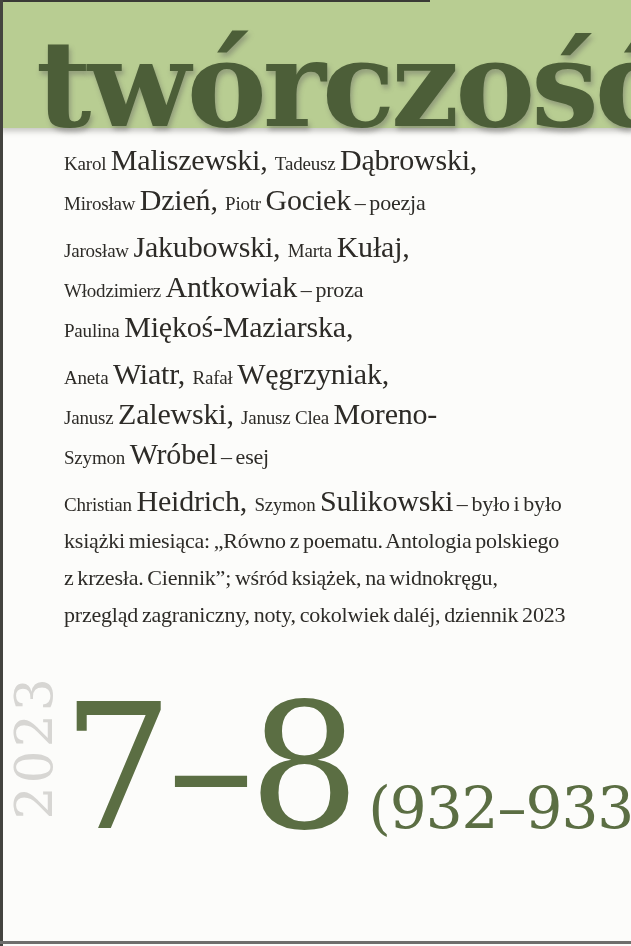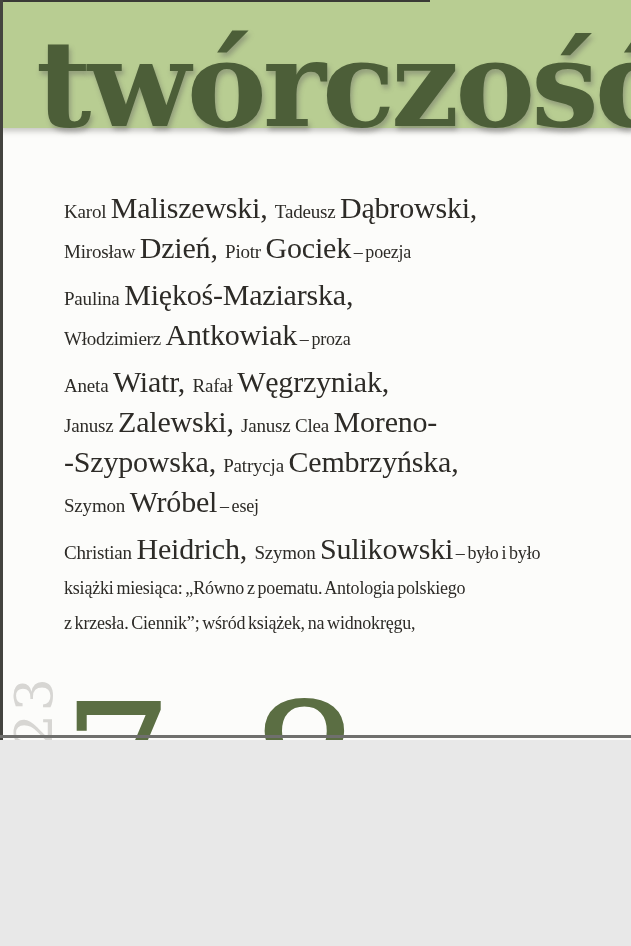--- a/index.html
+++ b/index.html
@@ -1,18 +1,18 @@
 <!DOCTYPE html>
 <html><head>
 <meta charset="utf-8">
 <style>
   html,body{margin:0;padding:0;background:#e8e8e8;}
   .page{
     position:relative;
-    width:631px;height:740px;
+    width:631px;height:946px;
     background:#fcfcfa;
     overflow:hidden;
     font-family:"Liberation Serif", serif;
   }
   
   .edge-left{position:absolute;left:0;top:0;width:3px;height:100%;background:#44443f;}
   .edge-top{position:absolute;left:0;top:0;width:430px;height:2px;background:#3a3a36;}
   .edge-bottom{position:absolute;left:0;bottom:2px;width:100%;height:3px;background:#6f6f6d;}
 
   
@@ -24,25 +24,25 @@
     position:absolute;left:36px;top:24px;
     font-family:"DejaVu Serif", serif;
     font-weight:bold;
     font-size:120px;line-height:1;
     letter-spacing:-4px;
     text-shadow:2px 4px 5px rgba(100,100,95,0.45);
     white-space:nowrap;
   }
 
   
-  .authors{position:absolute;left:64px;top:142px;width:556px;margin-top:48px;}
+  .authors{position:absolute;left:64px;top:142px;width:556px;}
   .au-block{margin-bottom:7px;}
   .au-line{line-height:35px;white-space:nowrap;letter-spacing:-0.2px;}
   .au-line .sm{font-size:19px;}
-  .au-line .md{font-size:18px;word-spacing:-1.5px;}
+  .au-line .md{font-size:22px;word-spacing:-1.5px;}
   .au-line .lg{font-size:30px;}
 
   
   .issue-row{
     position:absolute;left:62px;top:680px;
     display:flex;align-items:baseline;gap:14px;
     font-family:"DejaVu Serif", serif;
     white-space:nowrap;
   }
   .issue-number{font-size:175px;line-height:175px;letter-spacing:-6px;}
@@ -66,33 +66,34 @@
   <div class="band" style="background: rgb(184, 205, 146);"></div>
 
   <div class="masthead-title" style="color: rgb(76, 94, 56);">twórczość</div>
 
   <div class="authors" style="color: rgb(45, 43, 39);">
       <div class="au-block">
         <div class="au-line"><span class="sm">Karol </span><span class="lg">Maliszewski, </span><span class="sm">Tadeusz </span><span class="lg">Dąbrowski,</span></div>
         <div class="au-line"><span class="sm">Mirosław </span><span class="lg">Dzień, </span><span class="sm">Piotr </span><span class="lg">Gociek</span><span class="md"> – poezja</span></div>
       </div>
       <div class="au-block">
+        <div class="au-line"><span class="sm">Jarosław </span><span class="lg">Jakubowski, </span><span class="sm">Marta </span><span class="lg">Kułaj,</span></div>
+        <div class="au-line"><span class="sm">Włodzimierz </span><span class="lg">Antkowiak</span><span class="md"> – proza</span></div>
         <div class="au-line"><span class="sm">Paulina </span><span class="lg">Miękoś-Maziarska,</span></div>
-        <div class="au-line"><span class="sm">Włodzimierz </span><span class="lg">Antkowiak</span><span class="md"> – proza</span></div>
       </div>
       <div class="au-block">
         <div class="au-line"><span class="sm">Aneta </span><span class="lg">Wiatr, </span><span class="sm">Rafał </span><span class="lg">Węgrzyniak,</span></div>
         <div class="au-line"><span class="sm">Janusz </span><span class="lg">Zalewski, </span><span class="sm">Janusz Clea </span><span class="lg">Moreno-</span></div>
-        <div class="au-line"><span class="lg">-Szypowska, </span><span class="sm">Patrycja </span><span class="lg">Cembrzyńska,</span></div>
         <div class="au-line"><span class="sm">Szymon </span><span class="lg">Wróbel</span><span class="md"> – esej</span></div>
       </div>
       <div class="au-block">
         <div class="au-line"><span class="sm">Christian </span><span class="lg">Heidrich, </span><span class="sm">Szymon </span><span class="lg">Sulikowski</span><span class="md"> – było i było</span></div>
         <div class="au-line"><span class="md">książki miesiąca: „Równo z poematu. Antologia polskiego</span></div>
         <div class="au-line"><span class="md">z krzesła. Ciennik”; wśród książek, na widnokręgu,</span></div>
+        <div class="au-line"><span class="md">przegląd zagraniczny, noty, cokolwiek daléj, dziennik 2023</span></div>
       </div>
     </div>
 
   <div class="spine-year" style="color: rgb(215, 214, 211);">2023</div>
 
   <div class="issue-row" style="color: rgb(91, 110, 67);">
     <span class="issue-number">7–8</span>
     <span class="issue-range">(932–933)</span>
   </div>
 

